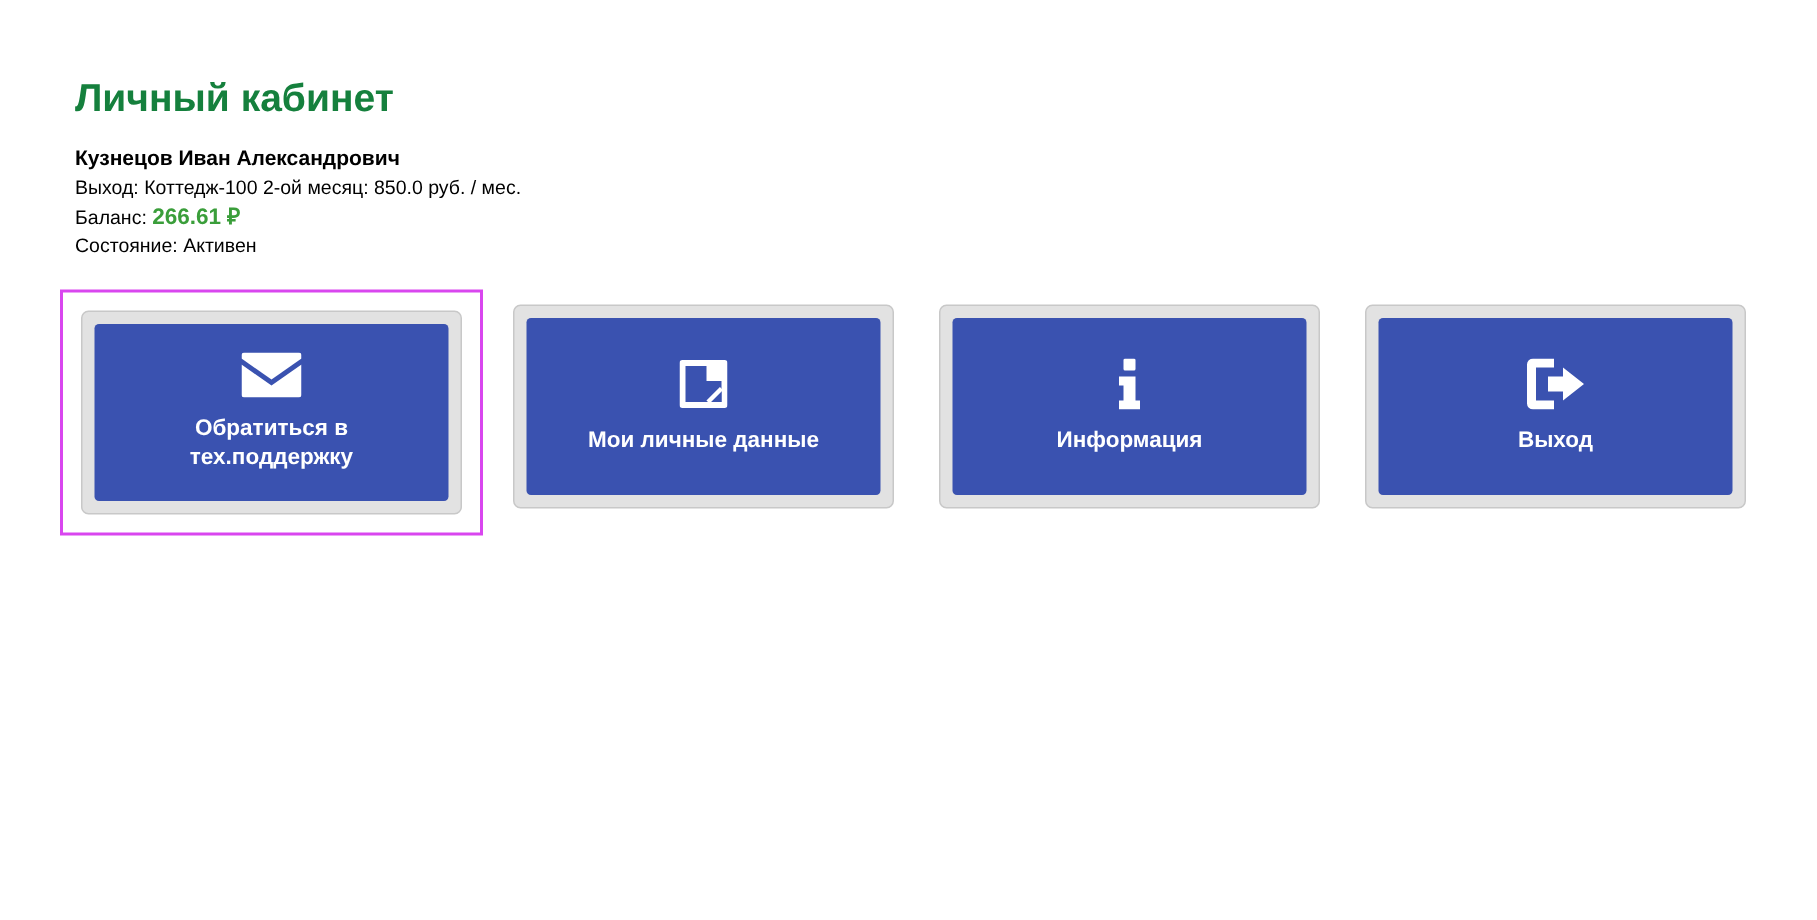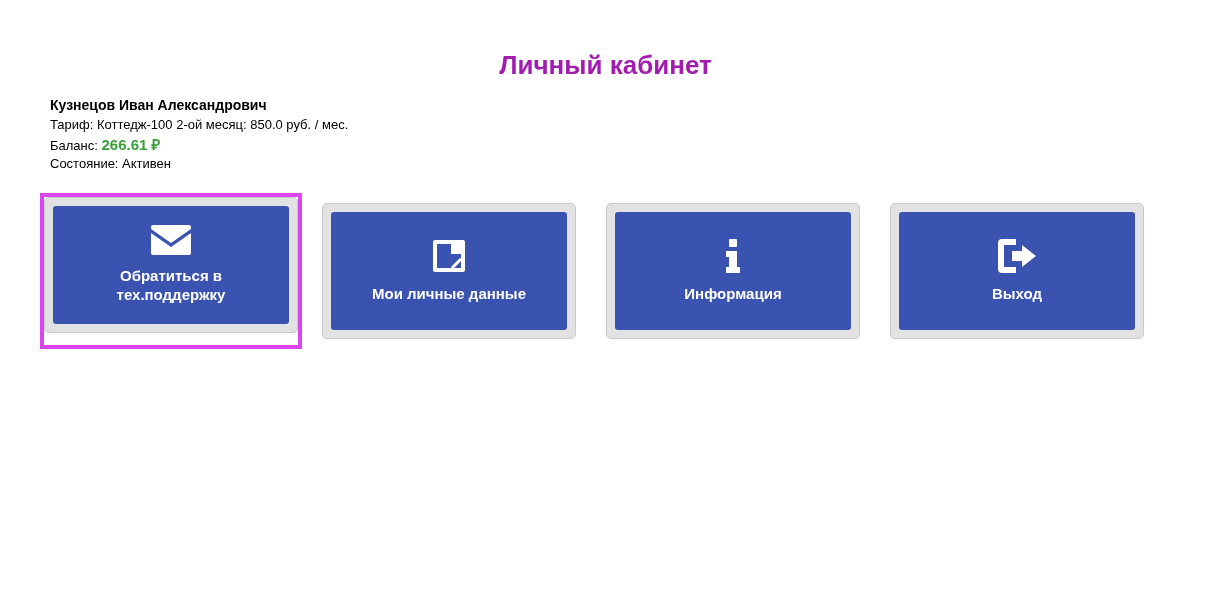--- a/index.html
+++ b/index.html
@@ -4,23 +4,22 @@
   <style>
     * { margin: 0; padding: 0; box-sizing: border-box; }
     body {
       font-family: Arial, Helvetica, sans-serif;
       background: #ffffff;
       padding: 50px;
     }
     .page-title {
       font-size: 26px;
       font-weight: bold;
-      color: #a21caf;
+      color: #15803d;
       margin-bottom: 15px;
-      text-align: center;
     }
     .user-info {
       font-size: 13px;
       color: #000;
       line-height: 1.4;
       margin-bottom: 30px;
       margin-top: 11px;
     }
     .user-info .user-name {
       font-weight: bold;
@@ -35,22 +34,22 @@
       font-weight: normal;
     }
     .cards-row {
       display: flex;
       gap: 30px;
     }
     .card-wrapper {
       position: relative;
     }
     .card-wrapper.highlighted {
-      border: 4px solid #d946ef;
-      padding: 0;
+      border: 2px solid #d946ef;
+      padding: 12px;
       margin: -10px;
     }
     .card-outer {
       background: #e2e2e2;
       border: 1px solid #c8c8c8;
       border-radius: 5px;
       padding: 8px;
       width: 254px;
     }
     .card {
@@ -84,21 +83,21 @@
     }
   </style>
 </head>
 <body>
 
 <h1 class="page-title">Личный кабинет</h1>
 
 <div class="user-info">
   <div class="user-name">Кузнецов Иван Александрович</div>
   <div>
-    <span>Тариф:</span>
+    <span>Выход:</span>
     <span>Коттедж-100 2-ой месяц: 850.0 руб. / мес.</span>
   </div>
   <div>
     <span>Баланс:</span>
     <span class="balance-value">266.61 ₽</span>
   </div>
   <div>
     <span>Состояние:</span>
     <span class="status-value">Активен</span>
   </div>

